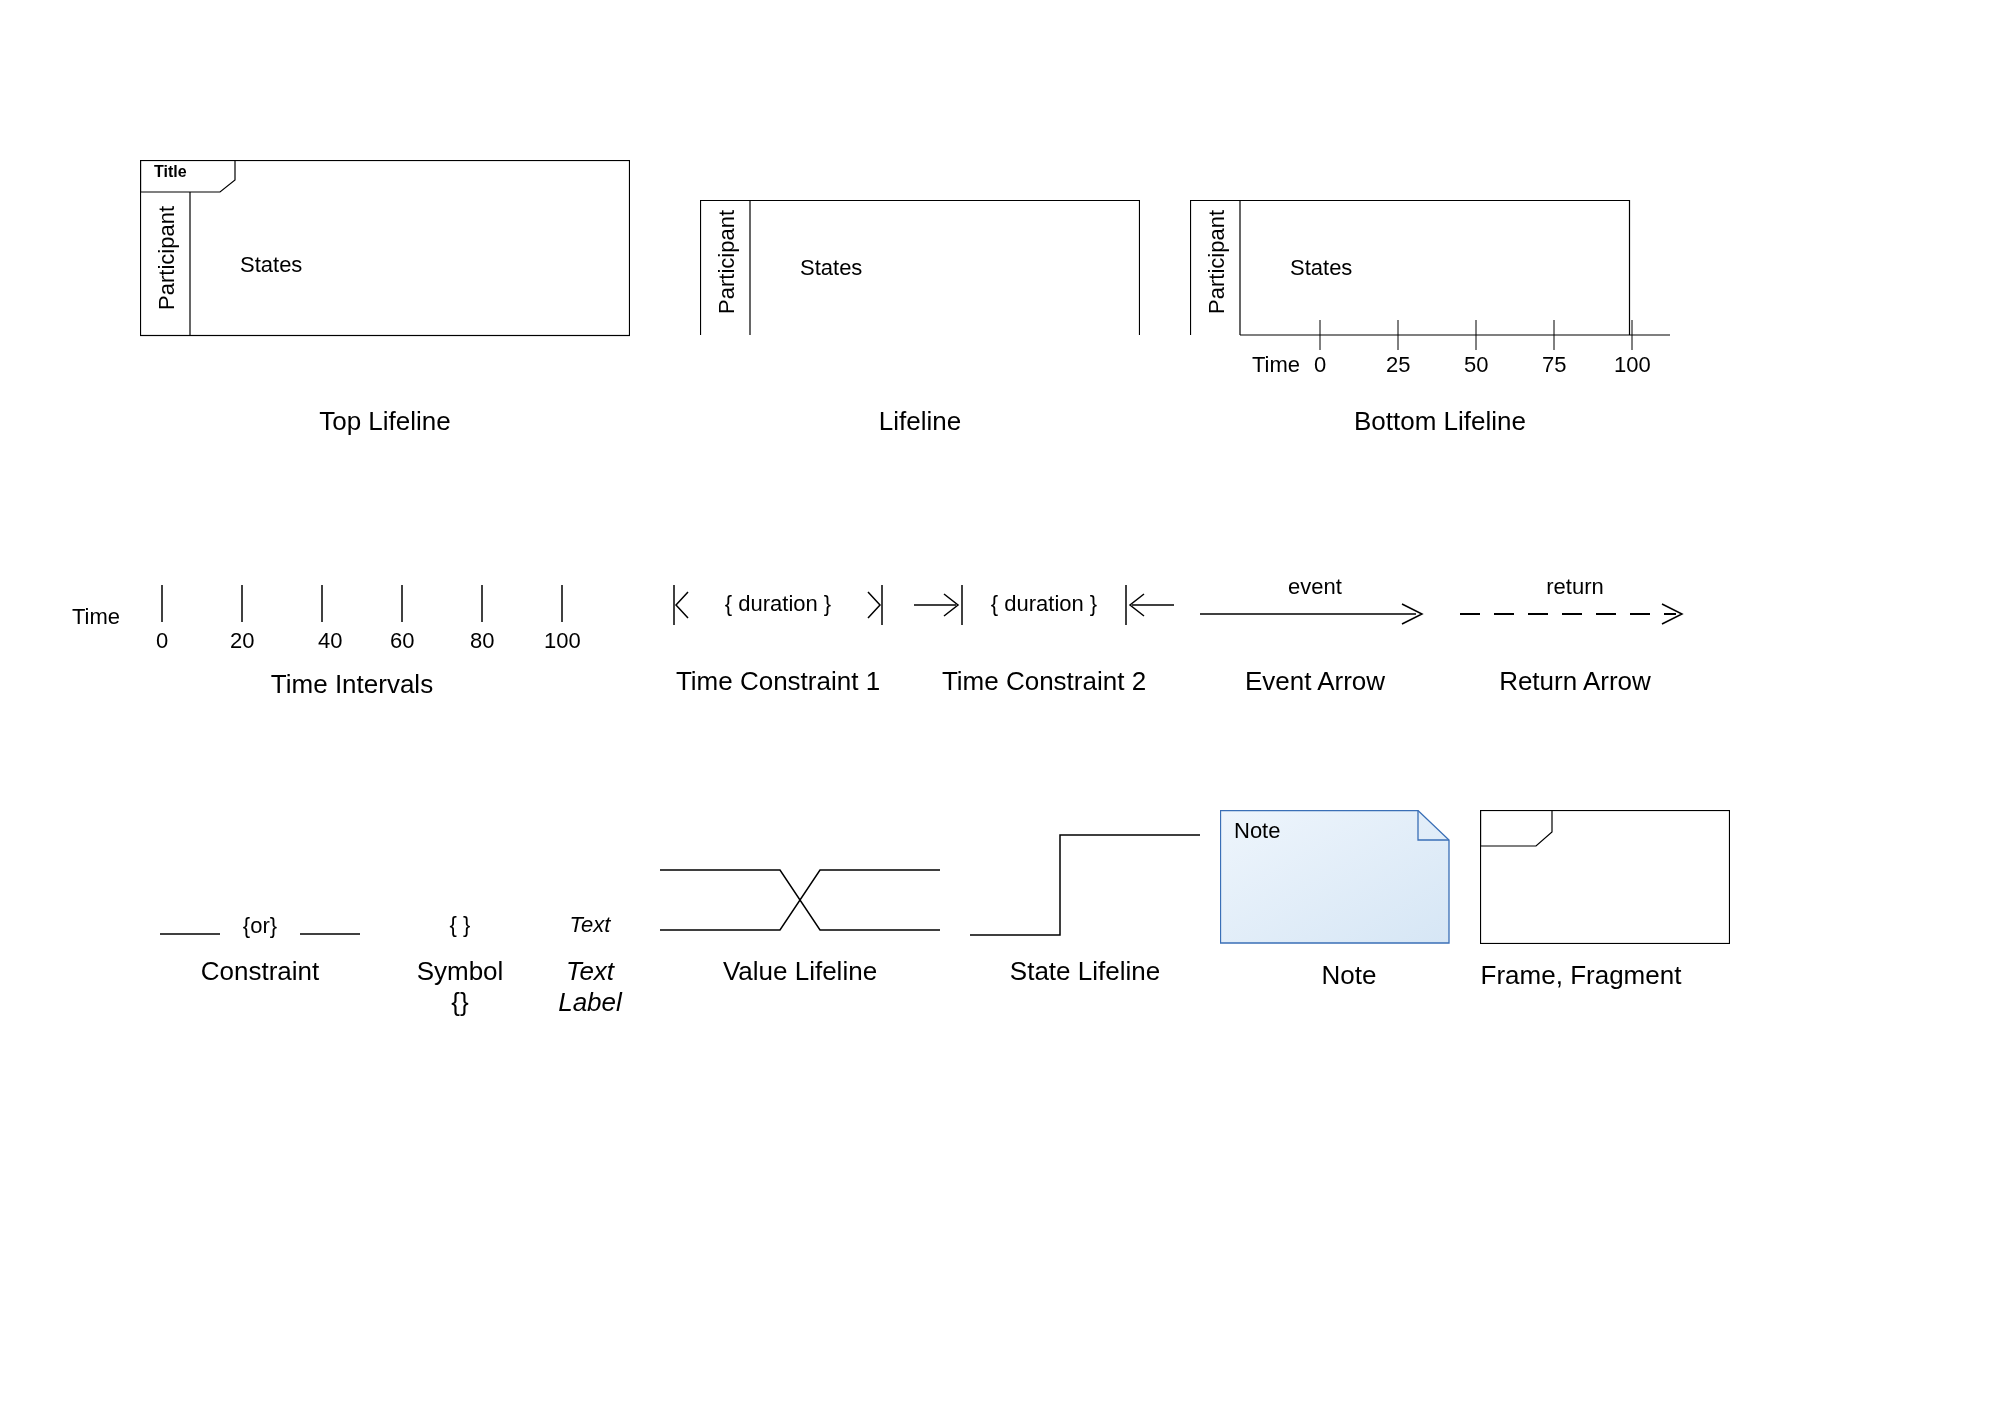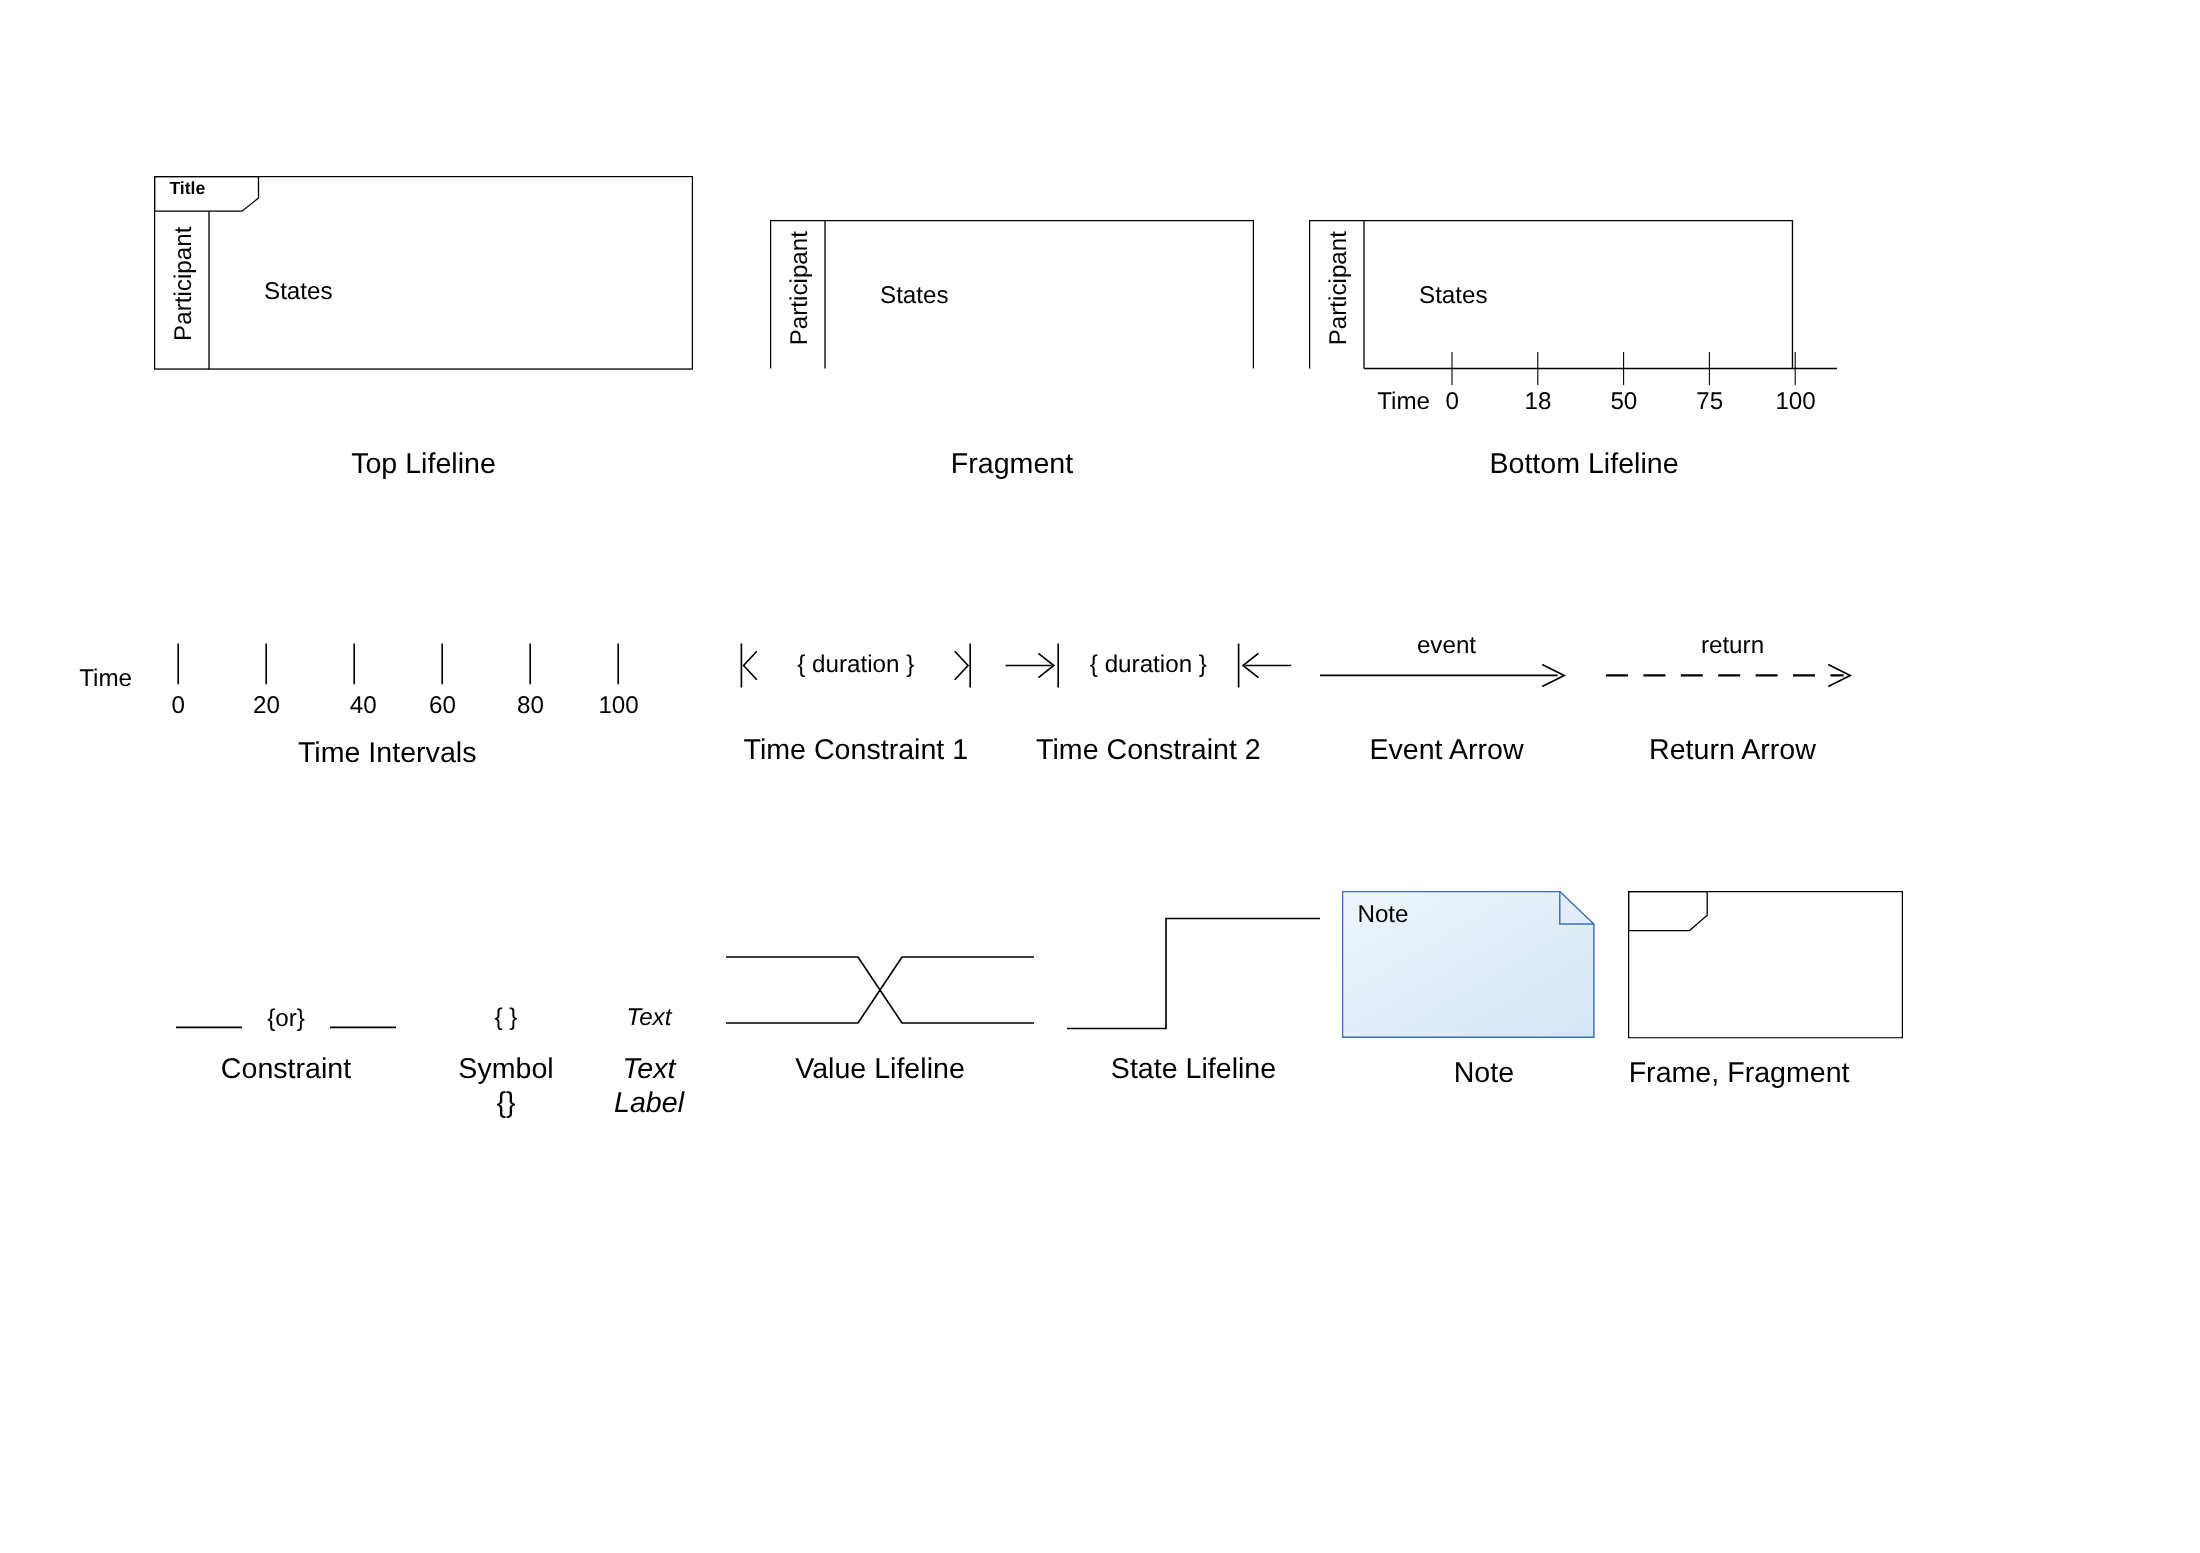--- a/index.html
+++ b/index.html
@@ -58,41 +58,41 @@
   </div>
 
   <div class="item" style="left:620px; top:40px; width:440px;">
     <svg width="440" height="140">
 
       <polyline points="0.5,135 0.5,0.5 439.5,0.5 439.5,135" fill="none" stroke="#000" stroke-width="1.2"></polyline>
       <line x1="50" y1="0.5" x2="50" y2="135" stroke="#000" stroke-width="1.2"></line>
     </svg>
     <div class="vtext" style="position:absolute; left:14px; top:10px;">Participant</div>
     <div class="htext" style="position:absolute; left:100px; top:55px;">States</div>
-    <div class="caption" style="margin-top:66px;">Fragment</div>
+    <div class="caption" style="margin-top:66px;">Lifeline</div>
   </div>
 
   <div class="item" style="left:1110px; top:40px; width:500px;">
     <svg width="500" height="200">
       <polyline points="0.5,135 0.5,0.5 439.5,0.5 439.5,135" fill="none" stroke="#000" stroke-width="1.2"></polyline>
       <line x1="50" y1="0.5" x2="50" y2="135" stroke="#000" stroke-width="1.2"></line>
 
       <line x1="50" y1="135" x2="480" y2="135" stroke="#000" stroke-width="1.2"></line>
 
       <line x1="130" y1="120" x2="130" y2="150" stroke="#000"></line>
       <line x1="208" y1="120" x2="208" y2="150" stroke="#000"></line>
       <line x1="286" y1="120" x2="286" y2="150" stroke="#000"></line>
       <line x1="364" y1="120" x2="364" y2="150" stroke="#000"></line>
       <line x1="442" y1="120" x2="442" y2="150" stroke="#000"></line>
     </svg>
     <div class="vtext" style="position:absolute; left:14px; top:10px;">Participant</div>
     <div class="htext" style="position:absolute; left:100px; top:55px;">States</div>
     <div class="htext" style="position:absolute; left:62px; top:152px;">Time</div>
     <div class="htext" style="position:absolute; left:124px; top:152px;">0</div>
-    <div class="htext" style="position:absolute; left:196px; top:152px;">18</div>
+    <div class="htext" style="position:absolute; left:196px; top:152px;">25</div>
     <div class="htext" style="position:absolute; left:274px; top:152px;">50</div>
     <div class="htext" style="position:absolute; left:352px; top:152px;">75</div>
     <div class="htext" style="position:absolute; left:424px; top:152px;">100</div>
     <div class="caption" style="margin-top:6px;">Bottom Lifeline</div>
   </div>
 
   <div class="item" style="left:-8px; top:420px; width:560px;">
     <svg width="560" height="70" style="margin-left:0;">
       <line x1="90" y1="5" x2="90" y2="42" stroke="#000" stroke-width="1.5"></line>
       <line x1="170" y1="5" x2="170" y2="42" stroke="#000" stroke-width="1.5"></line>

